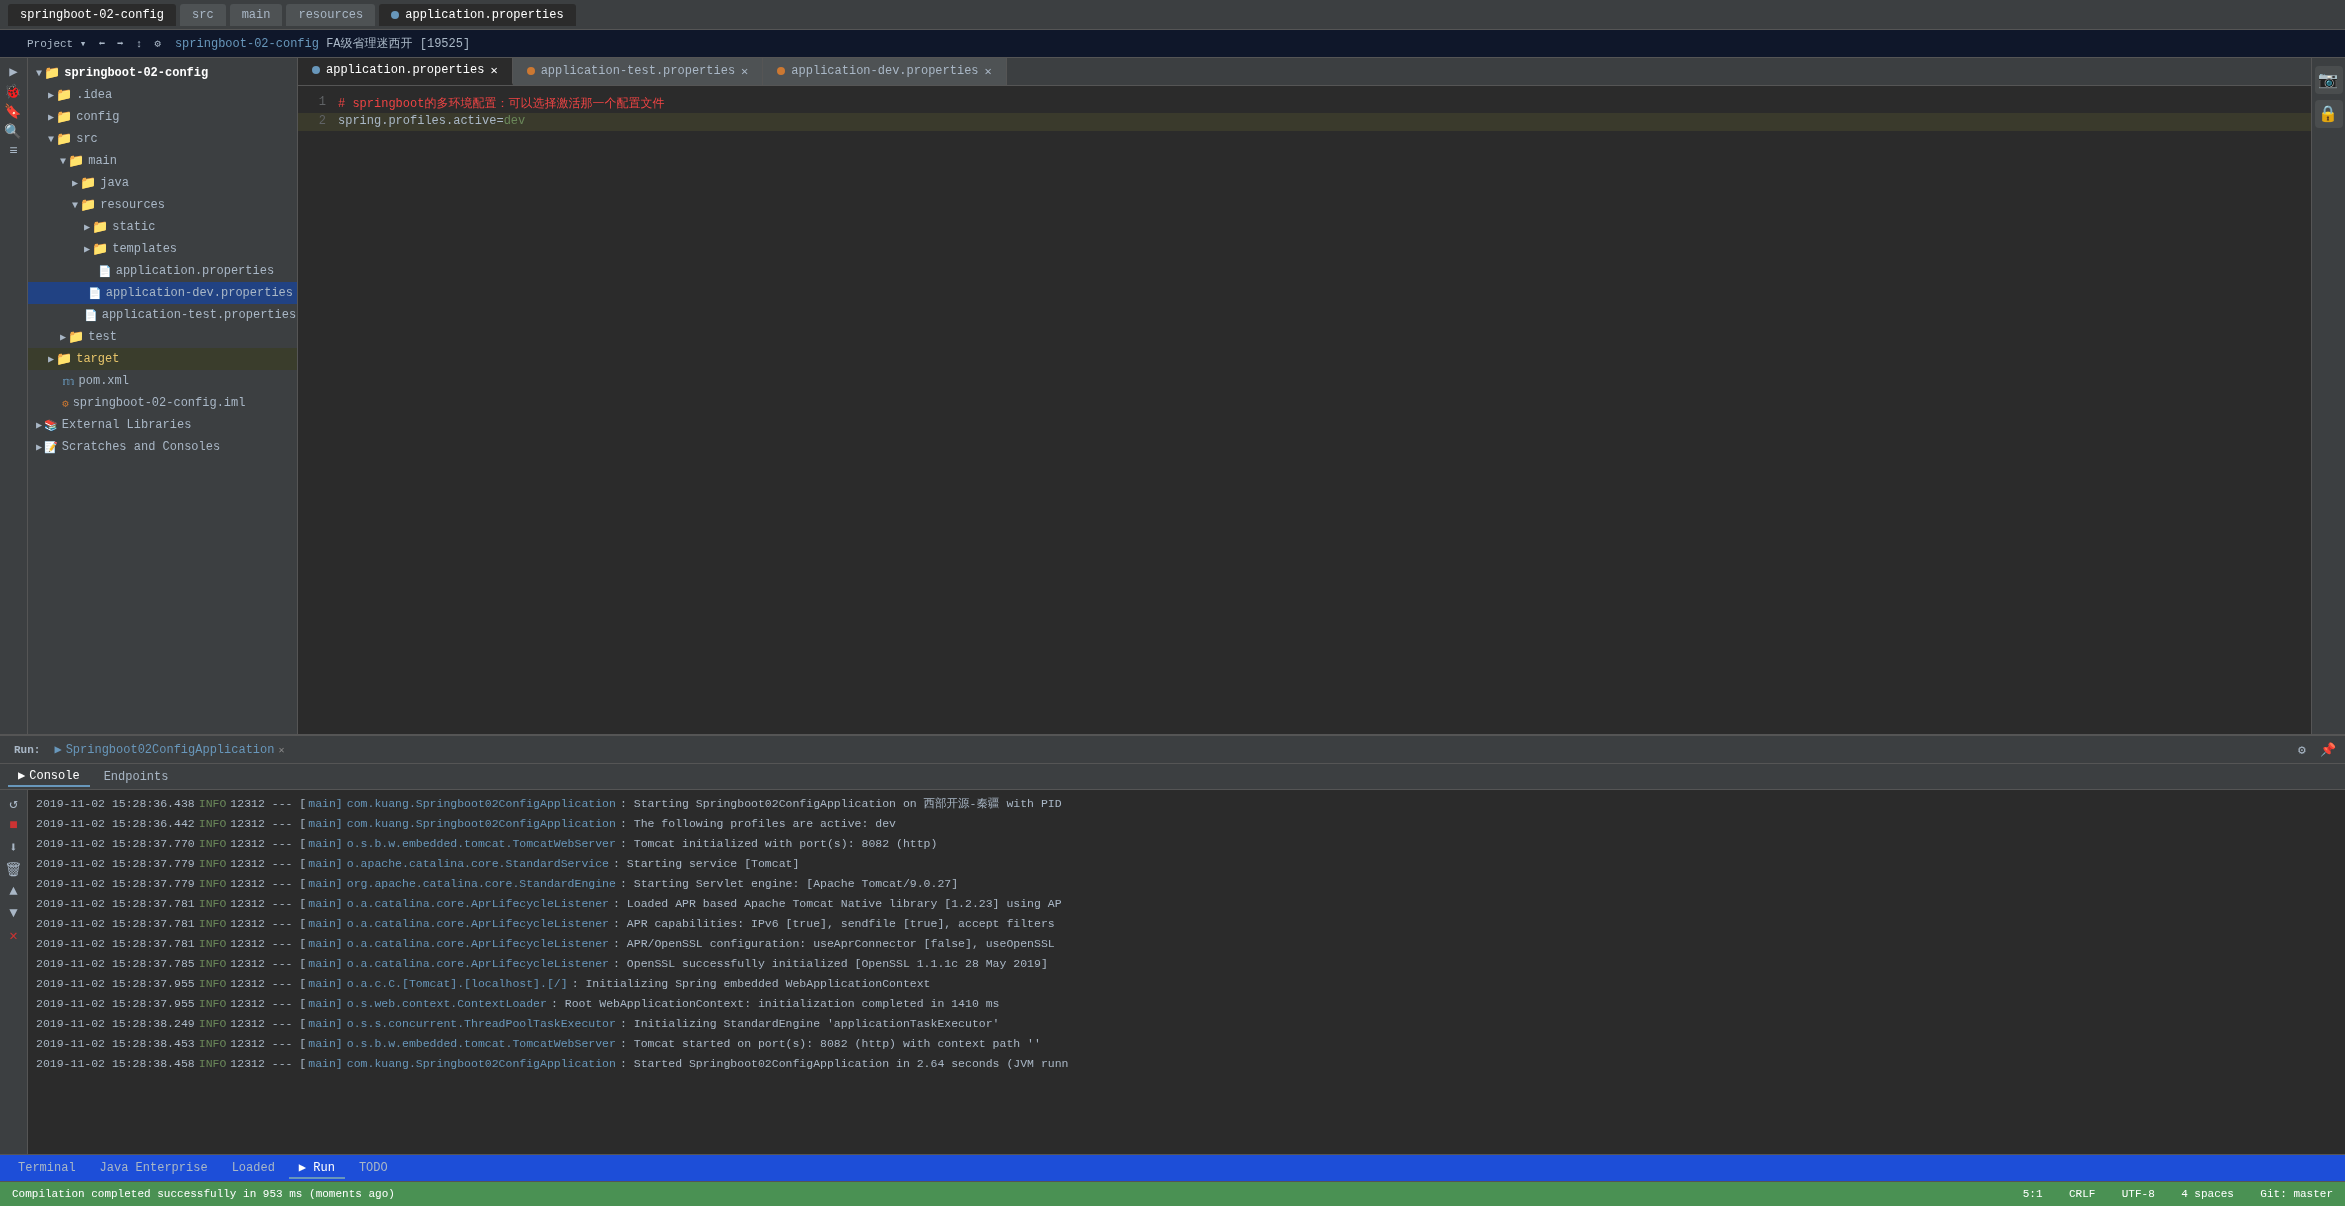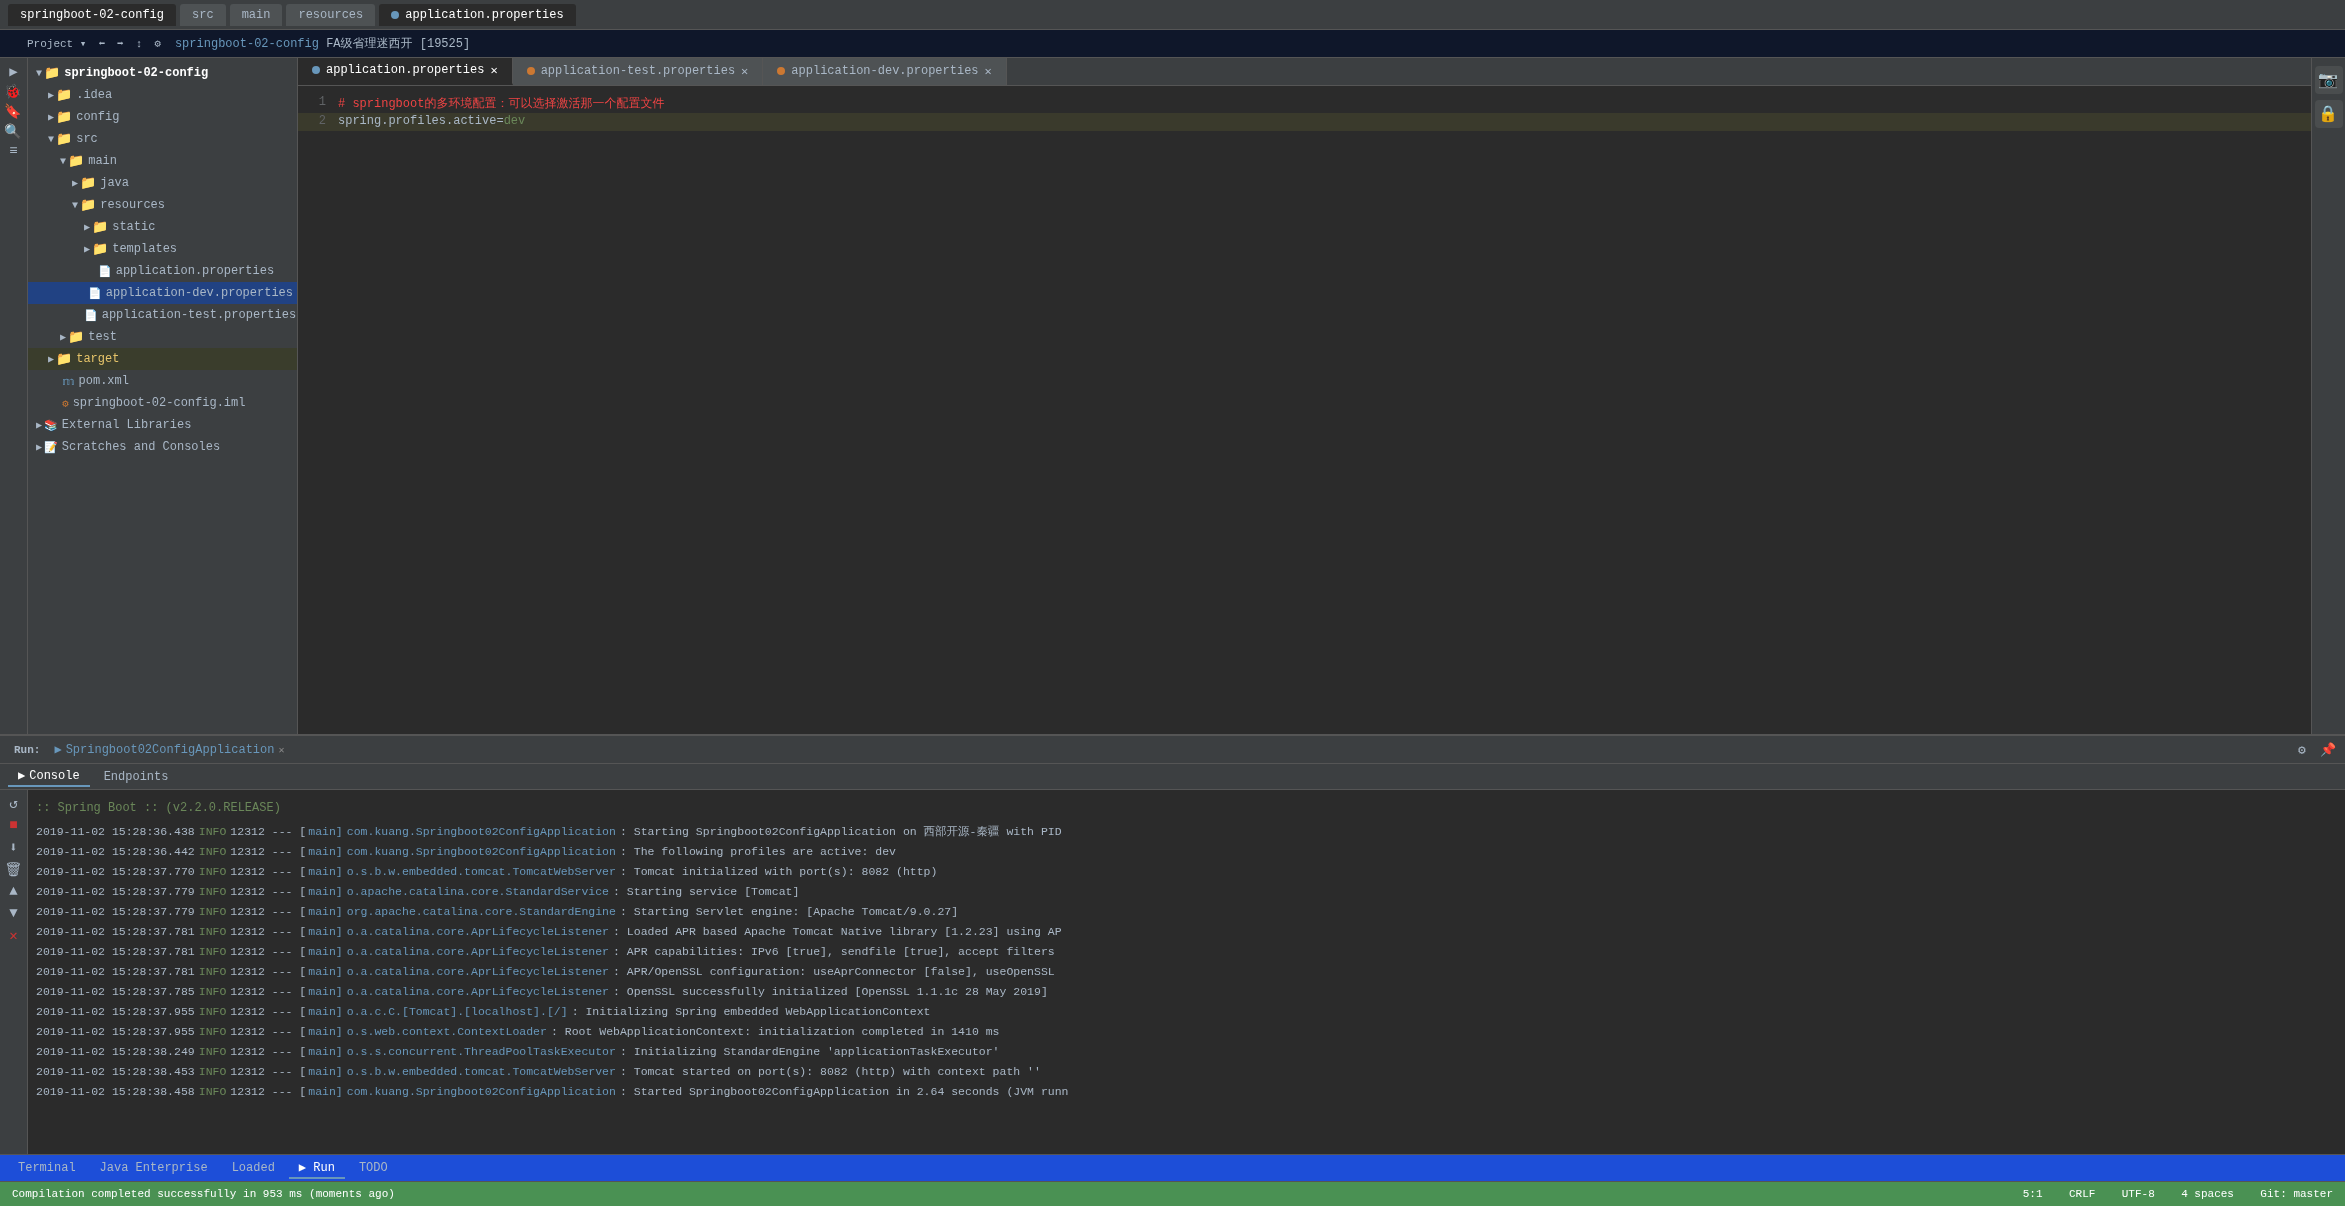--- a/index.html
+++ b/index.html
@@ -553,23 +553,20 @@
       <div class="icon-btn" style="color:#cc3333;">■</div>
       <div class="icon-btn">⬇</div>
       <div class="icon-btn">🗑</div>
       <div class="icon-btn">▲</div>
       <div class="icon-btn">▼</div>
       <div class="icon-btn" style="color:#cc3333;">✕</div>
     </div>
 
     <div class="console-area">
       <div class="console-line">
-        <span class="spring-boot-banner">  :: Spring Boot ::        (v2.2.0.RELEASE)</span>
-      </div>
-      <div class="console-line">
         <span class="log-time">2019-11-02 15:28:36.438</span>
         <span class="log-level-info">INFO</span>
         <span class="log-pid">12312 --- [</span>
         <span class="log-thread">           main]</span>
         <span class="log-class">com.kuang.Springboot02ConfigApplication</span>
         <span class="log-message">: Starting Springboot02ConfigApplication on 西部开源-秦疆 with PID</span>
       </div>
       <div class="console-line">
         <span class="log-time">2019-11-02 15:28:36.442</span>
         <span class="log-level-info">INFO</span>

